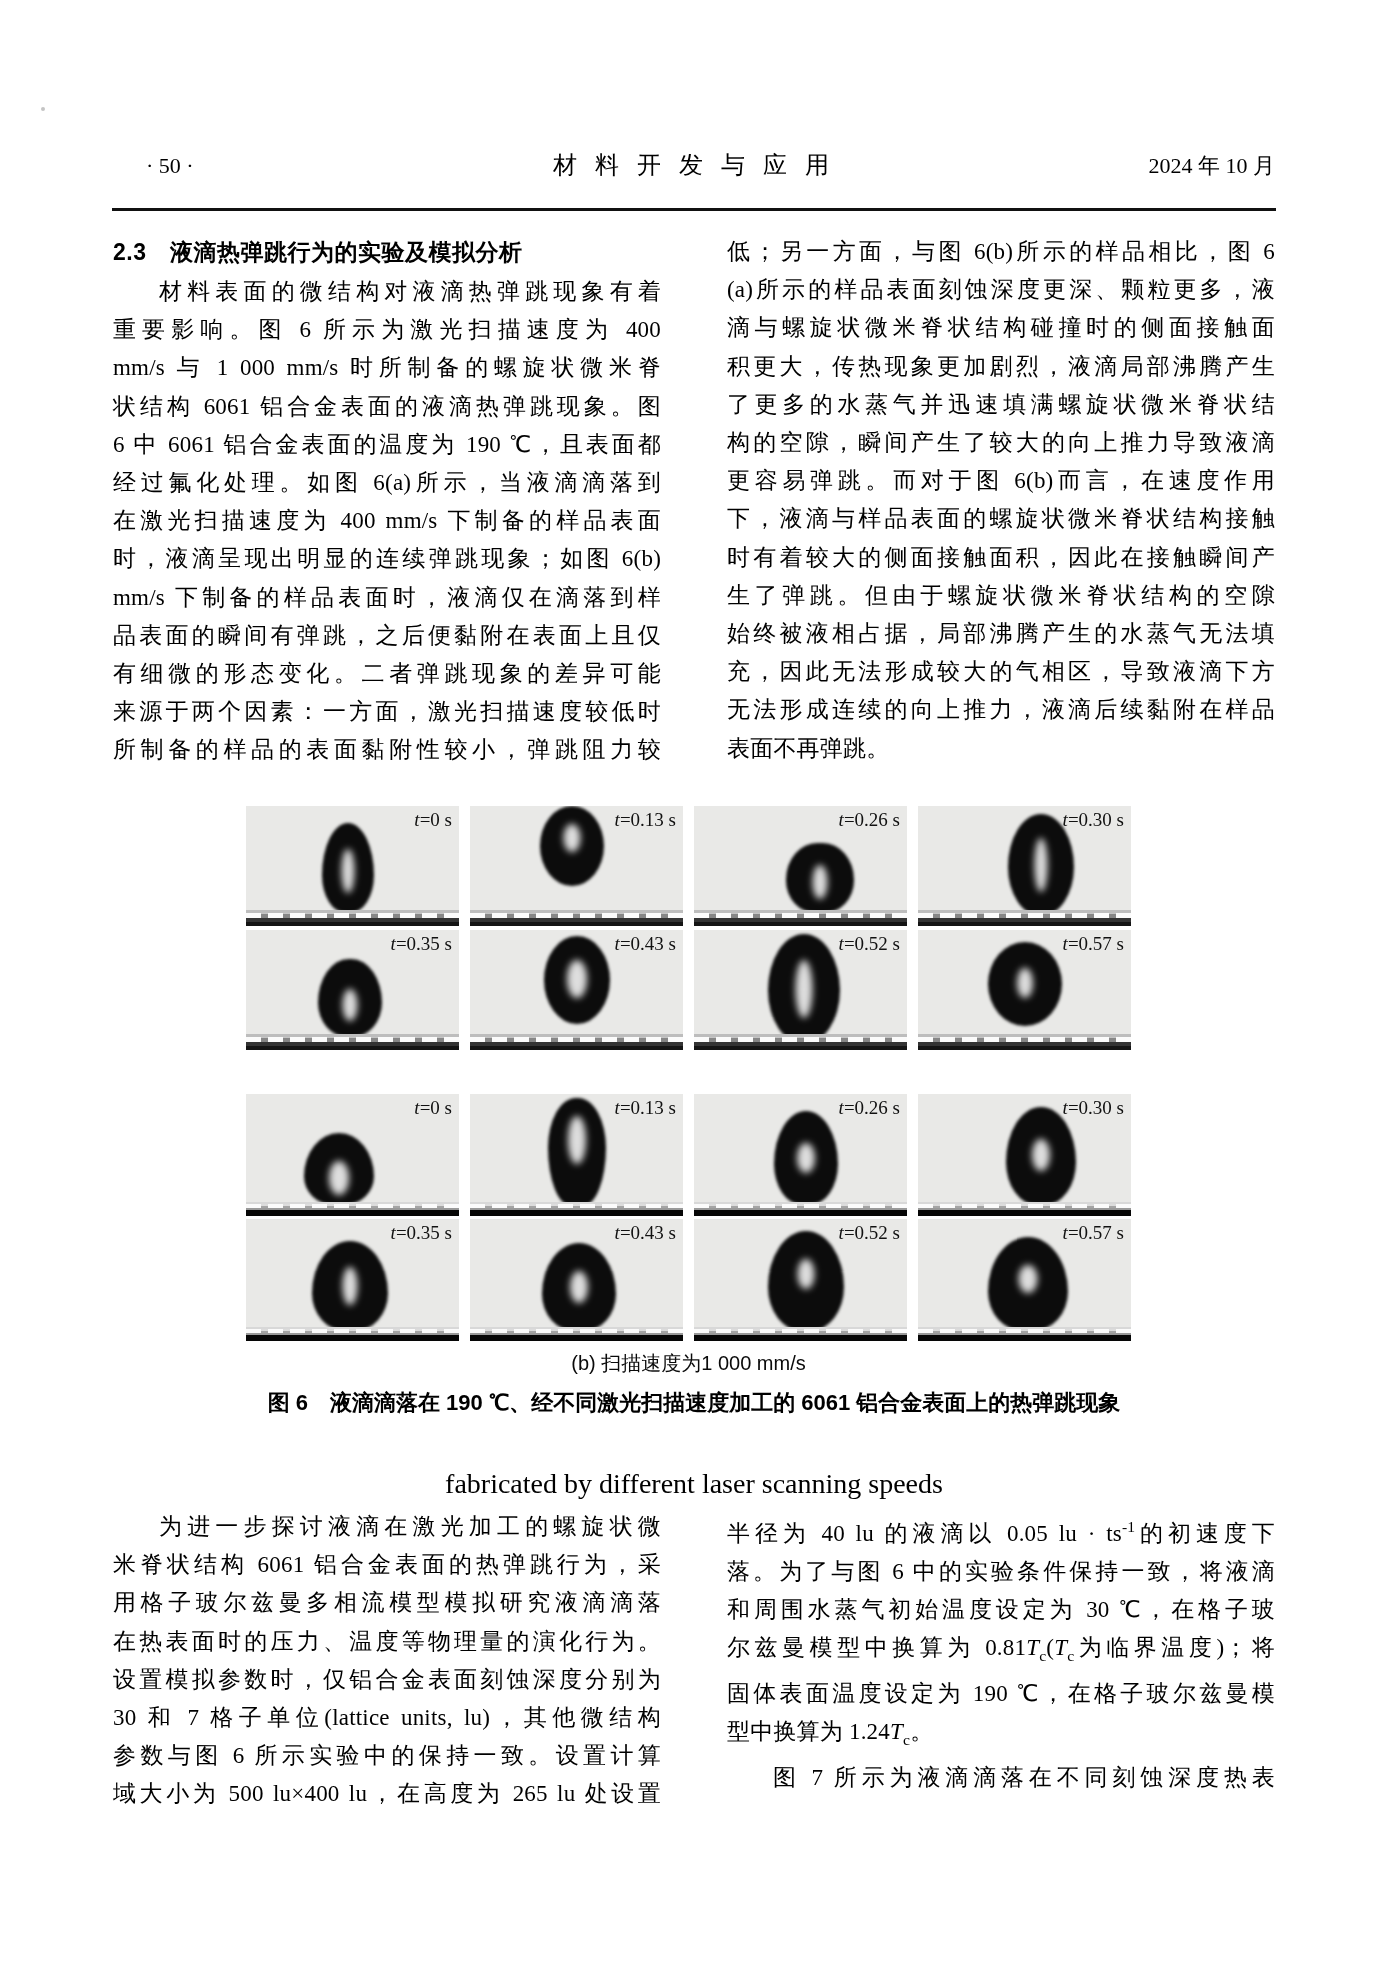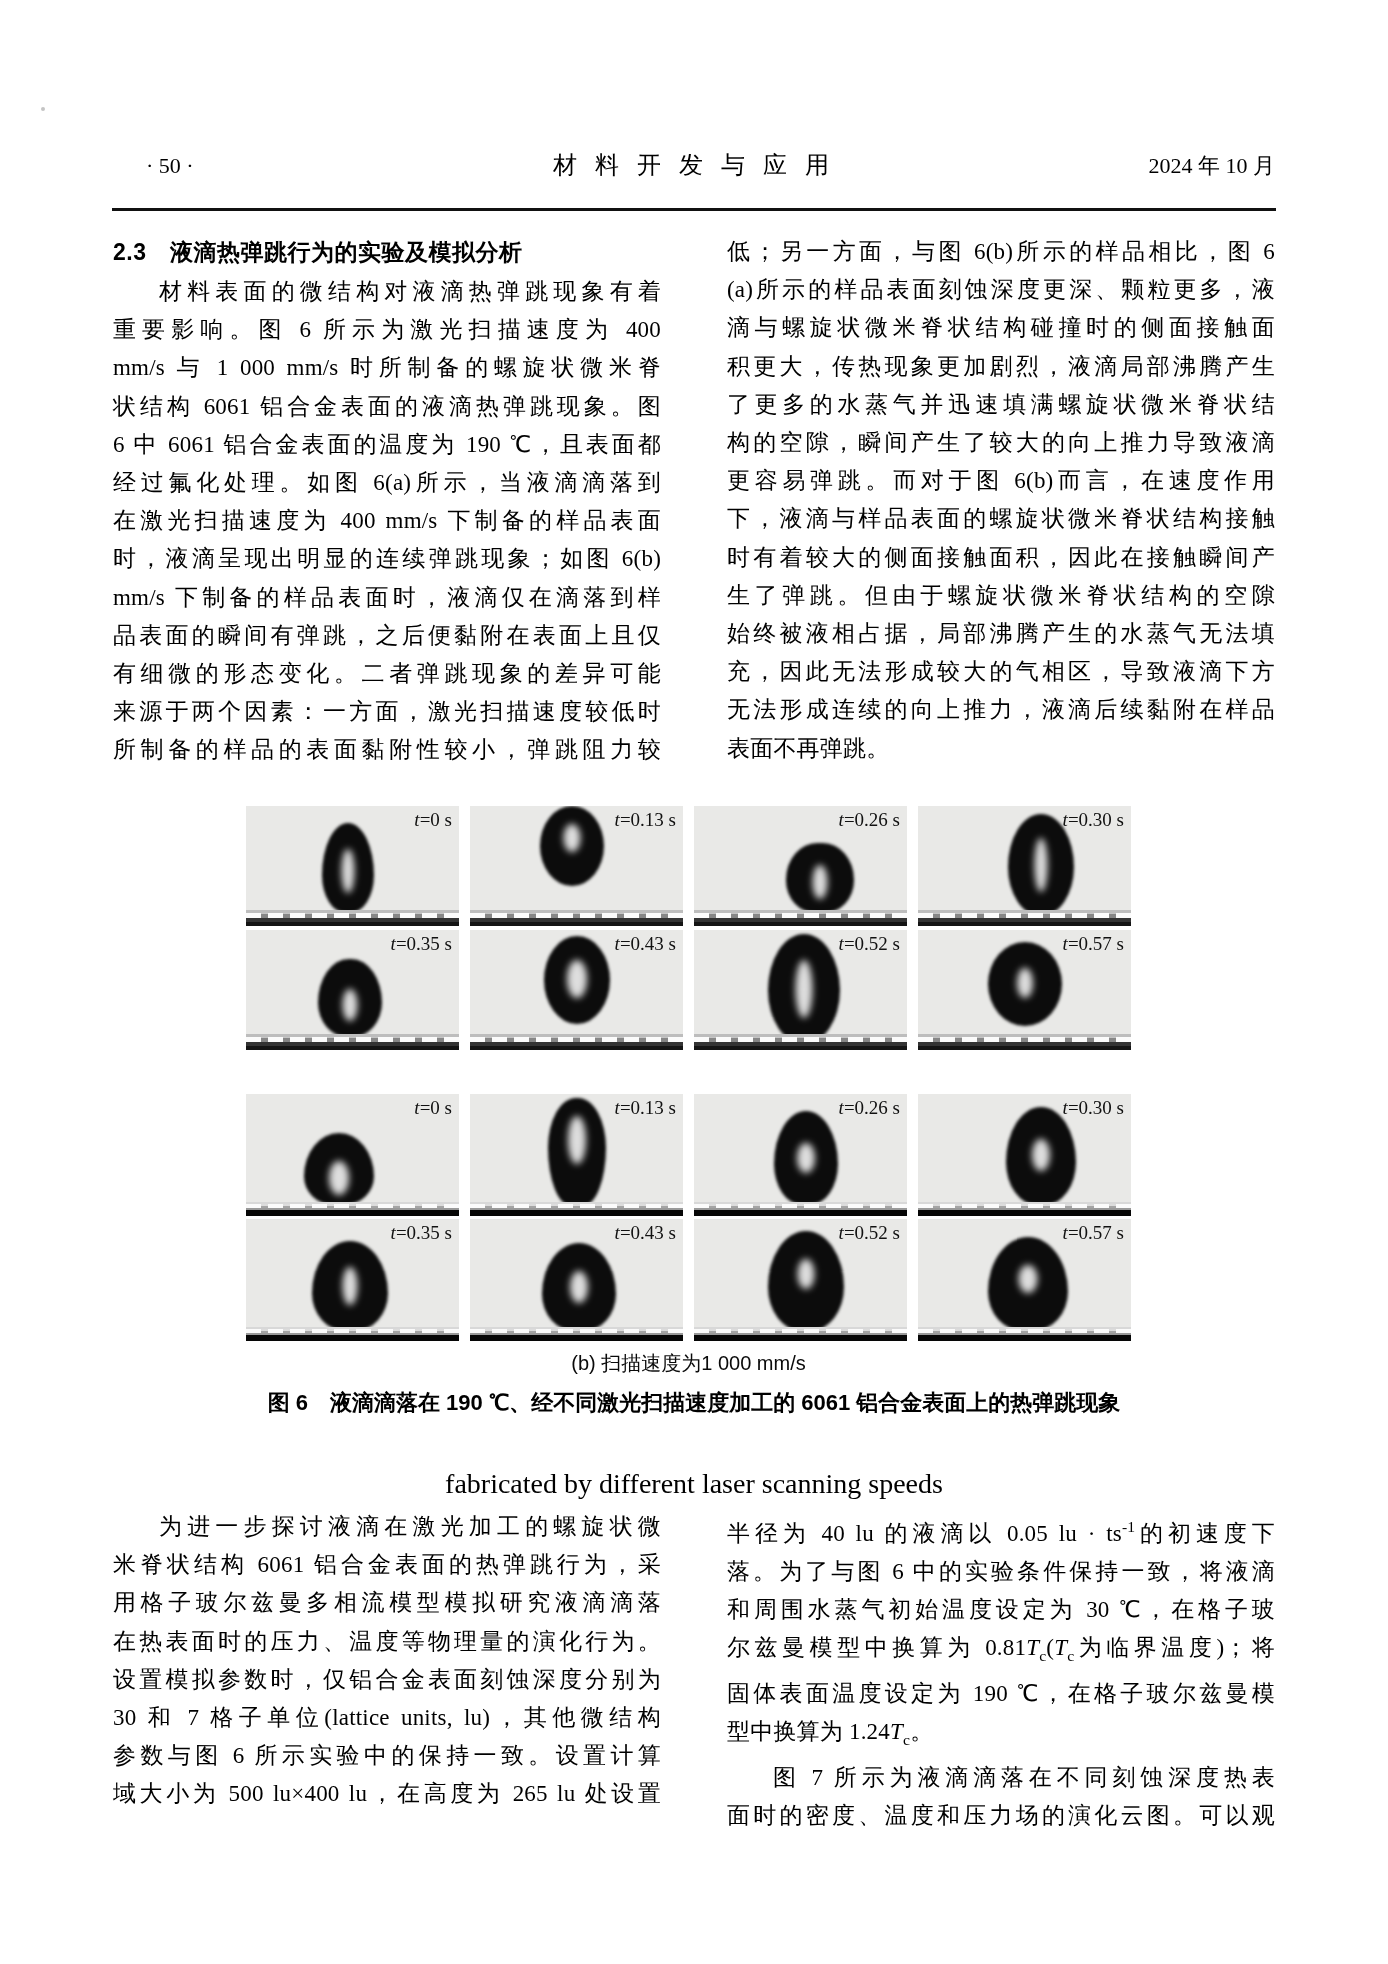--- a/index.html
+++ b/index.html
@@ -297,16 +297,15 @@
   </div>
 
   <div class="col br">
     <div class="ln">半径为 40 lu 的液滴以 0.05 lu · ts<sup>-1</sup>的初速度下</div>
     <div class="ln">落。为了与图 6 中的实验条件保持一致，将液滴</div>
     <div class="ln">和周围水蒸气初始温度设定为 30 ℃，在格子玻</div>
     <div class="ln">尔兹曼模型中换算为 0.81<i>T</i><sub>c</sub>(<i>T</i><sub>c</sub>为临界温度)；将</div>
     <div class="ln">固体表面温度设定为 190 ℃，在格子玻尔兹曼模</div>
     <div class="ln noj">型中换算为 1.24<i>T</i><sub>c</sub>。</div>
     <div class="ln ind">图 7 所示为液滴滴落在不同刻蚀深度热表</div>
-    <div class="ln">面时的密度、温度和压力场的演化云图。可以观</div>
   </div>
 
 </div>
 
 </body></html>

